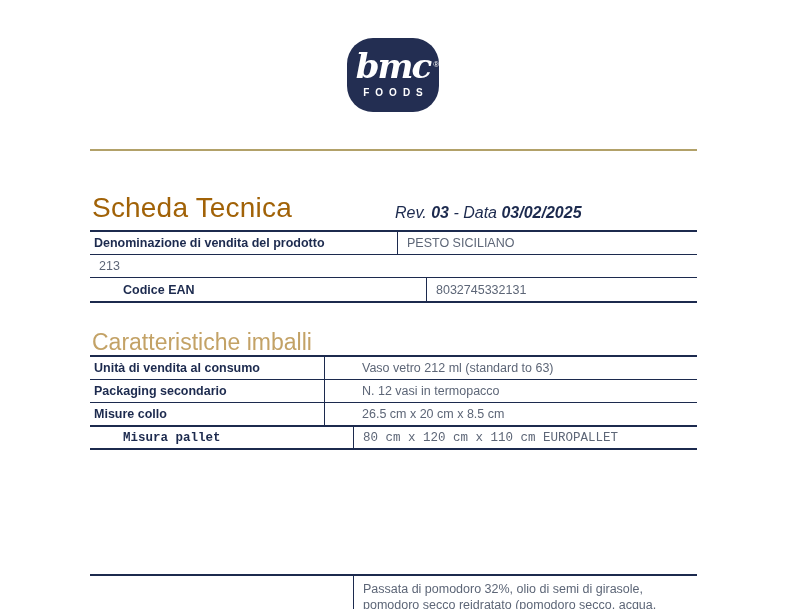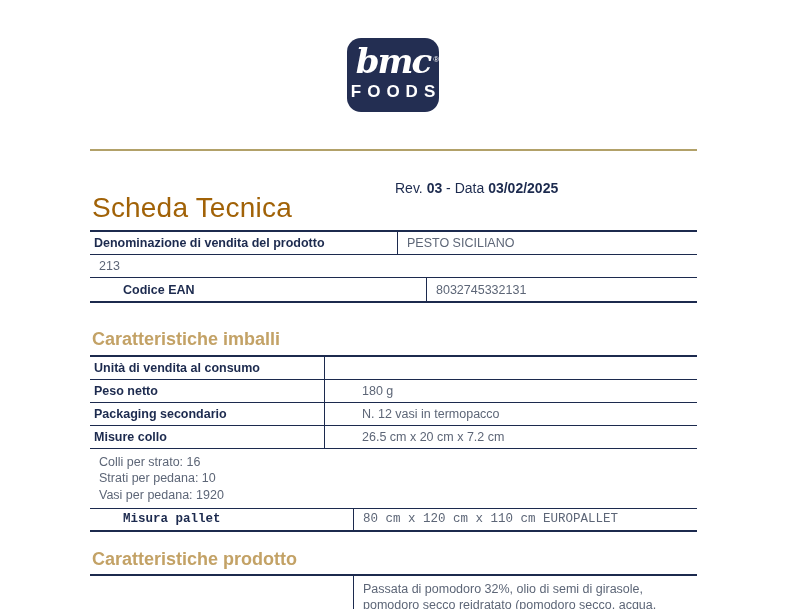--- a/index.html
+++ b/index.html
@@ -11,67 +11,67 @@
     overflow:hidden;
     font-family:"Liberation Sans", sans-serif;
     color:#1c2a4e;
   }
 
   
   .logo {
     position:absolute; left:347px; top:38px;
     width:92px; height:74px;
     background:#232e52;
-    border-radius:14px;
+    border-radius:26px;
     display:flex; flex-direction:column; align-items:center; justify-content:center;
     color:#ffffff;
   }
   .logo-brand {
     font-family:"DejaVu Serif", serif;
     font-style:italic; font-weight:bold;
     font-size:34px; line-height:34px;
     letter-spacing:-2px;
     margin-top:-4px;
     position:relative;
   }
   .logo-reg {
     position:absolute; top:-1px; right:-9px;
     font-family:"Liberation Sans", sans-serif;
     font-style:normal; font-weight:normal;
     font-size:8px; letter-spacing:0;
   }
   .logo-sub {
-    font-size:17px; font-weight:bold;
+    font-size:10px; font-weight:bold;
     letter-spacing:6px; text-indent:6px;
     margin-top:4px;
   }
 
   
   .gold-rule {
     position:absolute; left:90px; top:149px;
     width:607px; height:2px;
     background:#b2a169;
   }
 
   
   .title {
     position:absolute; left:92px; top:192px;
     font-size:28px; font-weight:normal;
     color:#a16207; letter-spacing:0.2px;
   }
   .rev {
-    position:absolute; left:395px; top:180px;
-    font-size:14px; color:#1c2a4e;
+    position:absolute; left:395px; top:204px;
+    font-size:16px; color:#1c2a4e;font-style:italic;
   }
   .rev b { font-weight:bold; }
 
   
   .section-heading {
     position:absolute; left:92px;
-    font-size:18px; font-weight:bold;
+    font-size:23px; font-weight:normal;
     color:#c3a266;
   }
   .h-imballi  { top:329px; }
   .h-prodotto { top:549px; }
 
   
   .tbl {
     position:absolute; left:90px; width:607px;
     border-top:2px solid #1c2a4e;
     border-bottom:2px solid #1c2a4e;
@@ -144,47 +144,38 @@
       <div class="cell label">Codice EAN</div>
       <div class="cell value">8032745332131</div>
     </div>
   </div>
 
   <h2 class="section-heading h-imballi">Caratteristiche imballi</h2>
 
   <div class="tbl t2">
     <div class="row r-h23">
       <div class="cell label">Unità di vendita al consumo</div>
-    </div>
-    <div class="row r-h23">
-      <div class="cell label">Peso netto</div>
-      <div class="cell value">180 g</div>
+      <div class="cell value">Vaso vetro 212 ml (standard to 63)</div>
     </div>
     <div class="row r-h23">
       <div class="cell label">Packaging secondario</div>
       <div class="cell value">N. 12 vasi in termopacco</div>
     </div>
     <div class="row r-h23">
       <div class="cell label">Misure collo</div>
-      <div class="cell value">26.5 cm x 20 cm x 7.2 cm</div>
+      <div class="cell value">26.5 cm x 20 cm x 8.5 cm</div>
     </div>
     <div class="row">
-      <div class="cell value multi">
-        <div>Colli per strato: 16</div>
-        <div>Strati per pedana: 10</div>
-        <div>Vasi per pedana: 1920</div>
-      </div>
     </div>
     <div class="row r-h21">
       <div class="cell label">Misura pallet</div>
       <div class="cell value">80 cm x 120 cm x 110 cm EUROPALLET</div>
     </div>
   </div>
 
-  <h2 class="section-heading h-prodotto">Caratteristiche prodotto</h2>
 
   <div class="tbl t3">
     <div class="row">
       <div class="cell label"></div>
       <div class="cell value">
         <div>Passata di pomodoro 32%, olio di semi di girasole,</div>
         <div>pomodoro secco reidratato (pomodoro secco, acqua,</div>
       </div>
     </div>
   </div>

